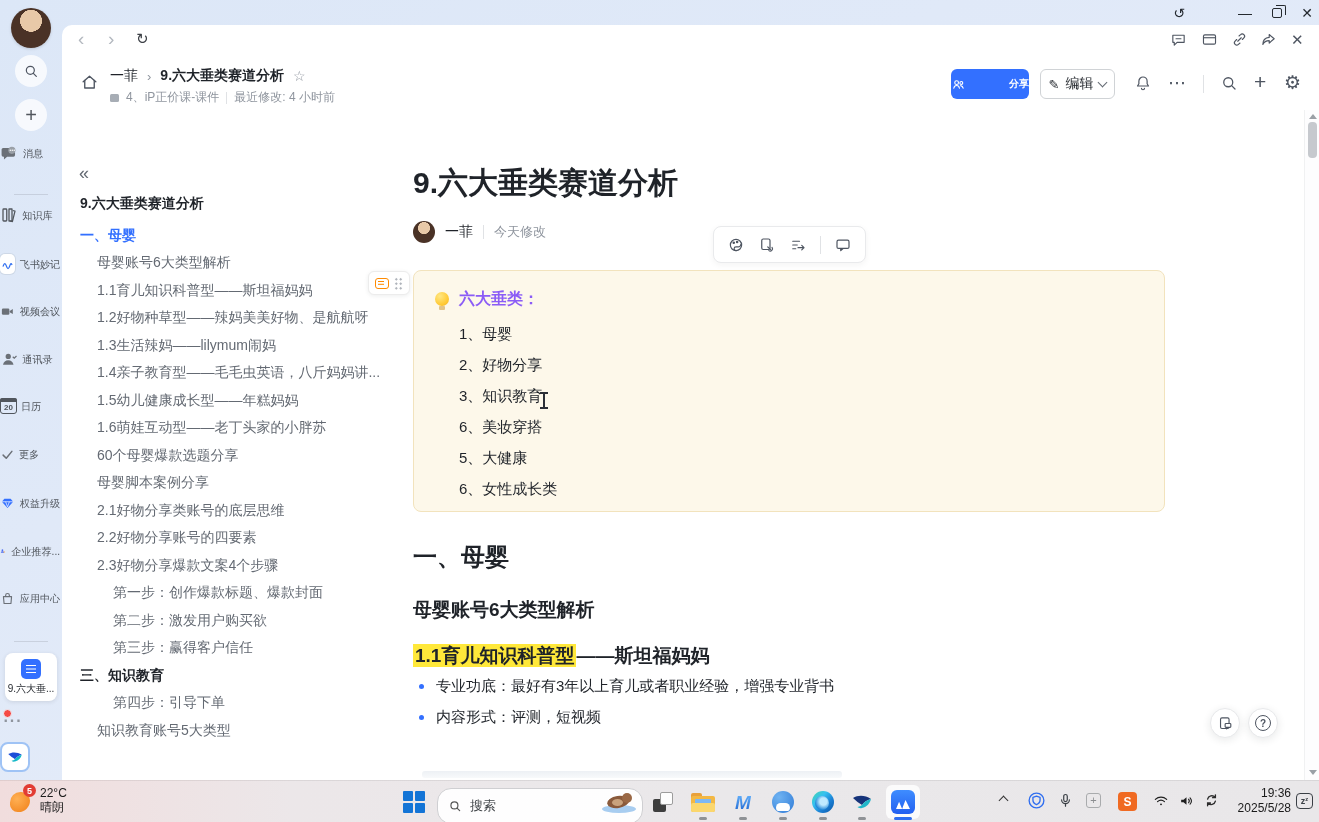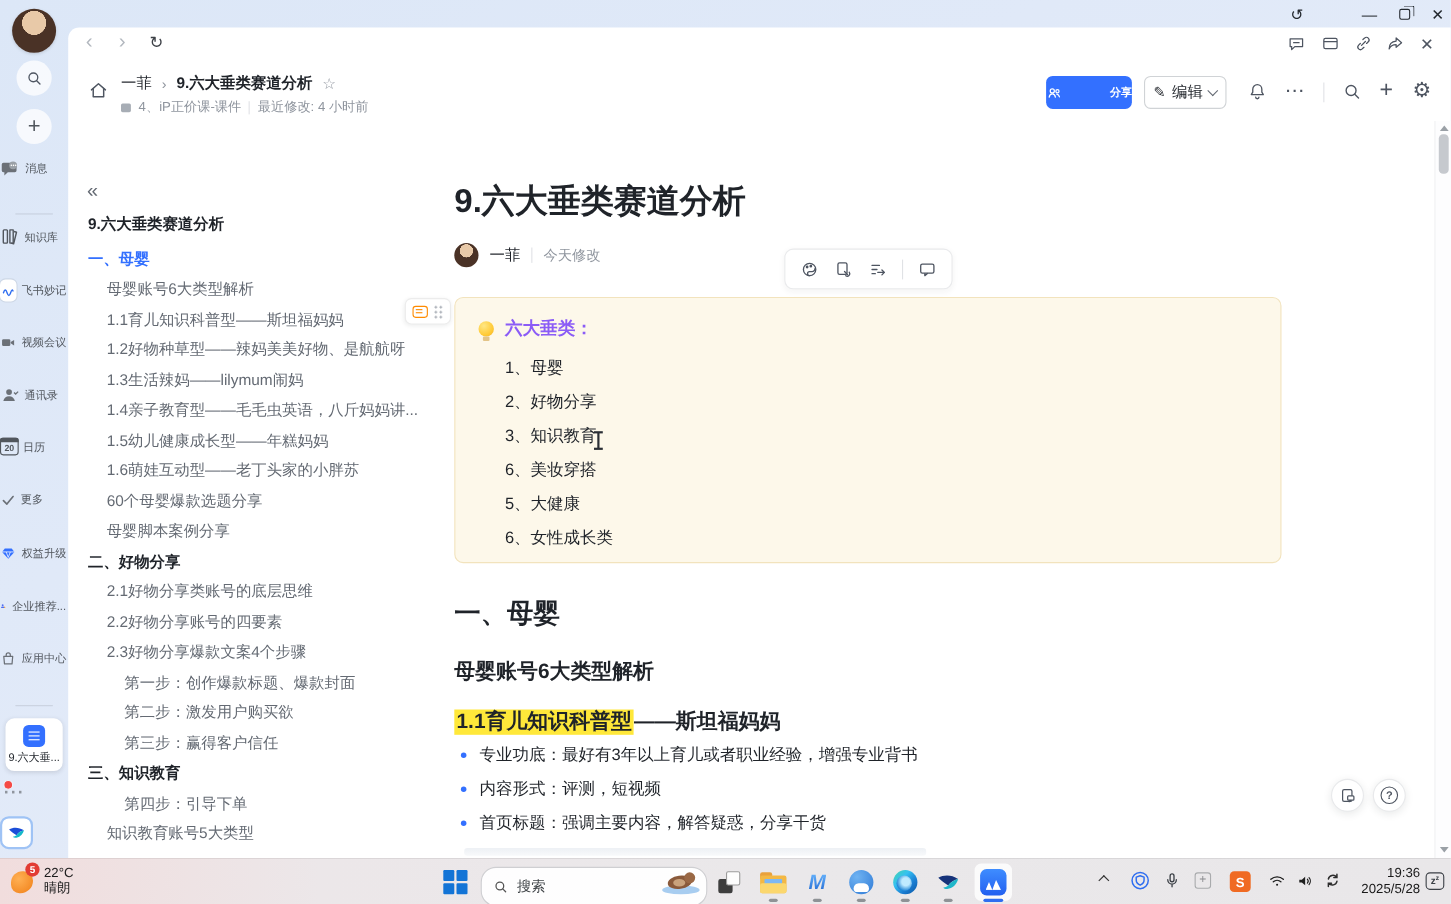--- a/index.html
+++ b/index.html
@@ -397,23 +397,20 @@
         </div>
 
         <div class="toc-item lvl2">
           <span>60个母婴爆款选题分享</span>
         </div>
 
         <div class="toc-item lvl2">
           <span>母婴脚本案例分享</span>
         </div>
 
-        <div class="toc-item lvl1">
-          <span>二、好物分享</span>
-        </div>
 
         <div class="toc-item lvl2">
           <span>2.1好物分享类账号的底层思维</span>
         </div>
 
         <div class="toc-item lvl2">
           <span>2.2好物分享账号的四要素</span>
         </div>
 
         <div class="toc-item lvl2">
@@ -530,24 +527,20 @@
         <div class="bullet-row">
           <span class="bdot"></span>
           <span>专业功底：最好有3年以上育儿或者职业经验，增强专业背书</span>
         </div>
 
         <div class="bullet-row">
           <span class="bdot"></span>
           <span>内容形式：评测，短视频</span>
         </div>
 
-        <div class="bullet-row">
-          <span class="bdot"></span>
-          <span>首页标题：强调主要内容，解答疑惑，分享干货</span>
-        </div>
       </div>
     <div class="fade-strip"></div>
 
     <div class="float-circle" style="left:1148px;top:683px">
       <svg class="ico" width="17" height="17" viewBox="0 0 24 24" fill="none" stroke="currentColor" stroke-width="1.6" stroke-linejoin="round">
           <rect x="5" y="4" width="12" height="15" rx="2"></rect>
           <rect x="11.5" y="12" width="8" height="5.5" rx="1.2" fill="#fff"></rect>
           <path d="M13.5 17.5v2l2-2"></path>
         </svg>
     </div>

